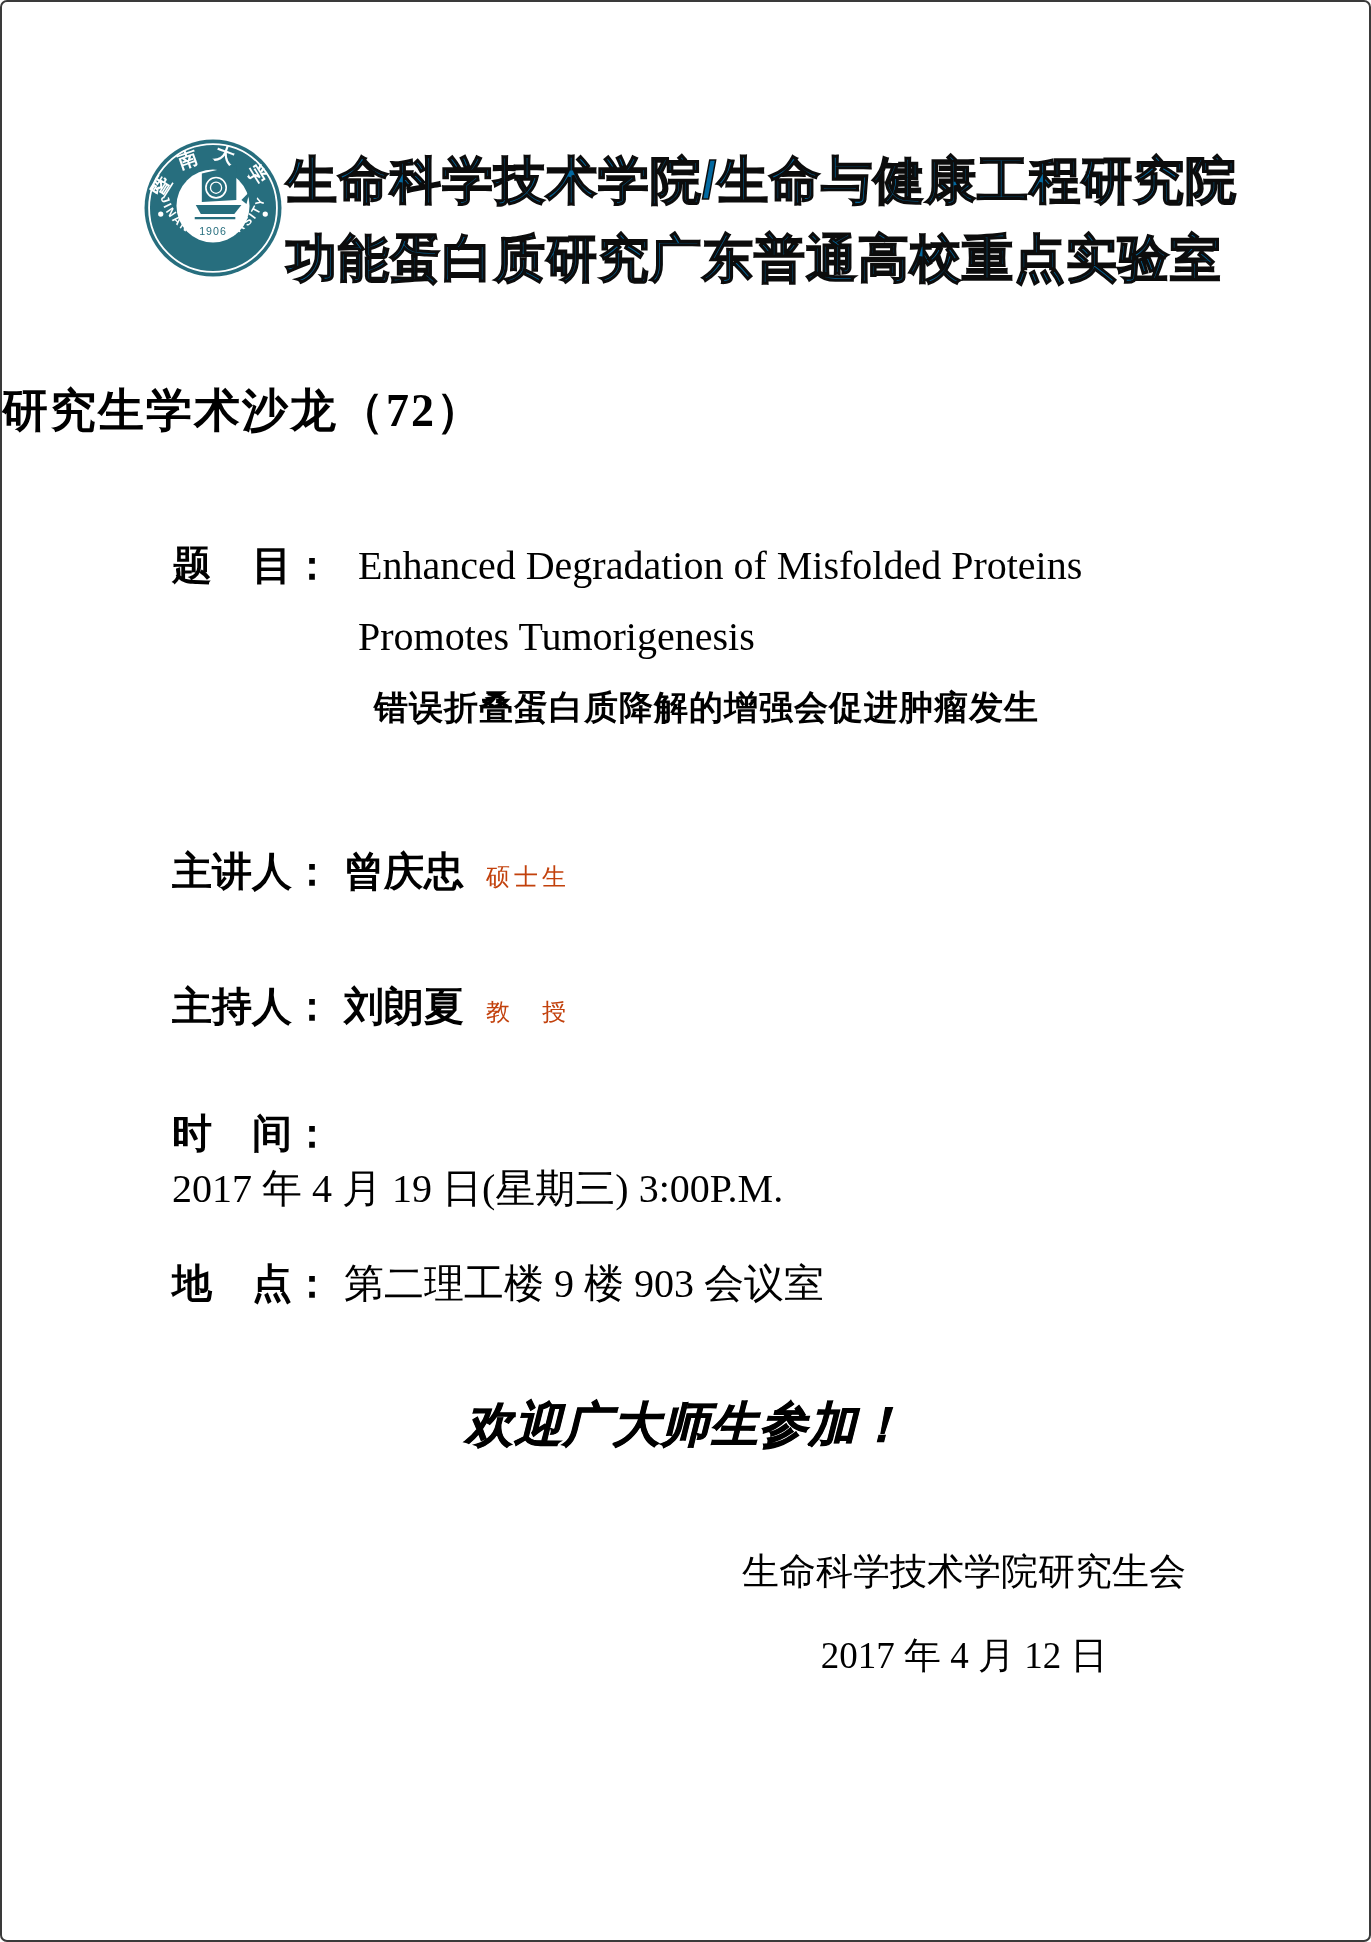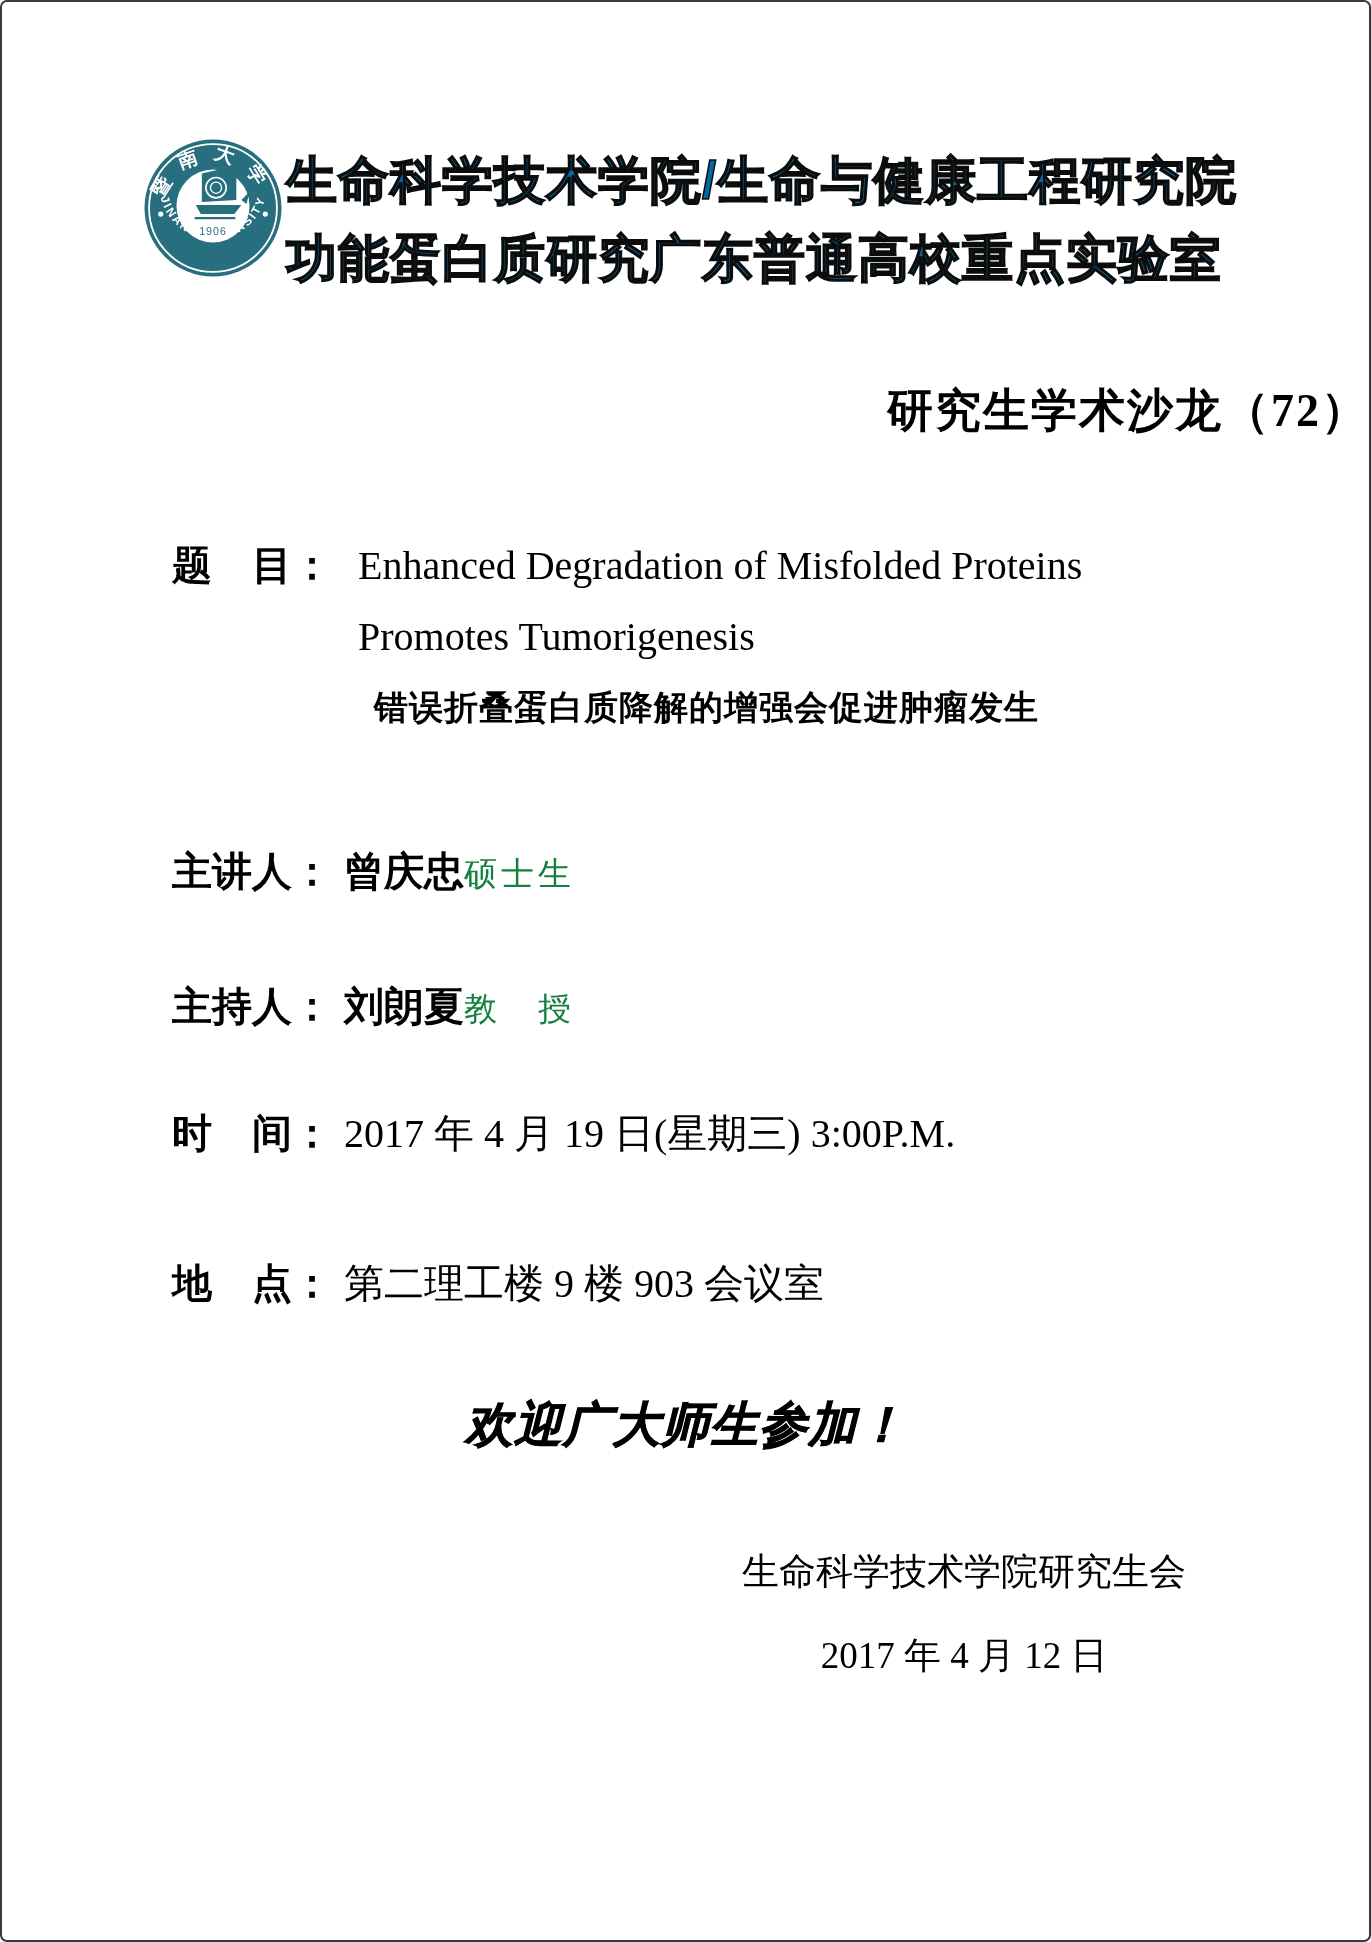--- a/index.html
+++ b/index.html
@@ -37,21 +37,21 @@
     white-space: nowrap;
     -webkit-text-stroke: 1.5px #0c0c0c;
   }
 
   
   .salon-title {
     position: absolute;
     top: 378px;
     left: 0;
     right: 0;
-    text-align: right;
+    text-align: left;
     font-size: 46px;
     font-weight: bold;
     letter-spacing: 2px;
   }
 
   
   .row {
     position: absolute;
     left: 170px;
     display: flex;
@@ -72,27 +72,28 @@
     white-space: nowrap;
   }
   .topic-cn {
     font-weight: bold;
     font-size: 34px;
     letter-spacing: 1px;
     margin-left: 16px;
   }
   .speaker-row { top: 842px; }
   .host-row    { top: 977px; }
-  .time-row    { top: 1104px; }
+  .time-row    { top: 1104px; flex-direction: column; }
   .venue-row   { top: 1254px; }
   .person-name { font-weight: bold; font-family: Liberation Mono, monospace; }
   .person-title {
-    font-size: 33px;
+    font-size: 24px;
     letter-spacing: 4px;
-    color: #15803d;
+    margin-left: 22px;
+    color: #c2410c;
   }
   .plain-value { font-size: 40px; }
 
   
   .welcome {
     position: absolute;
     top: 1391px;
     left: 0;
     right: 0;
     text-align: center;

